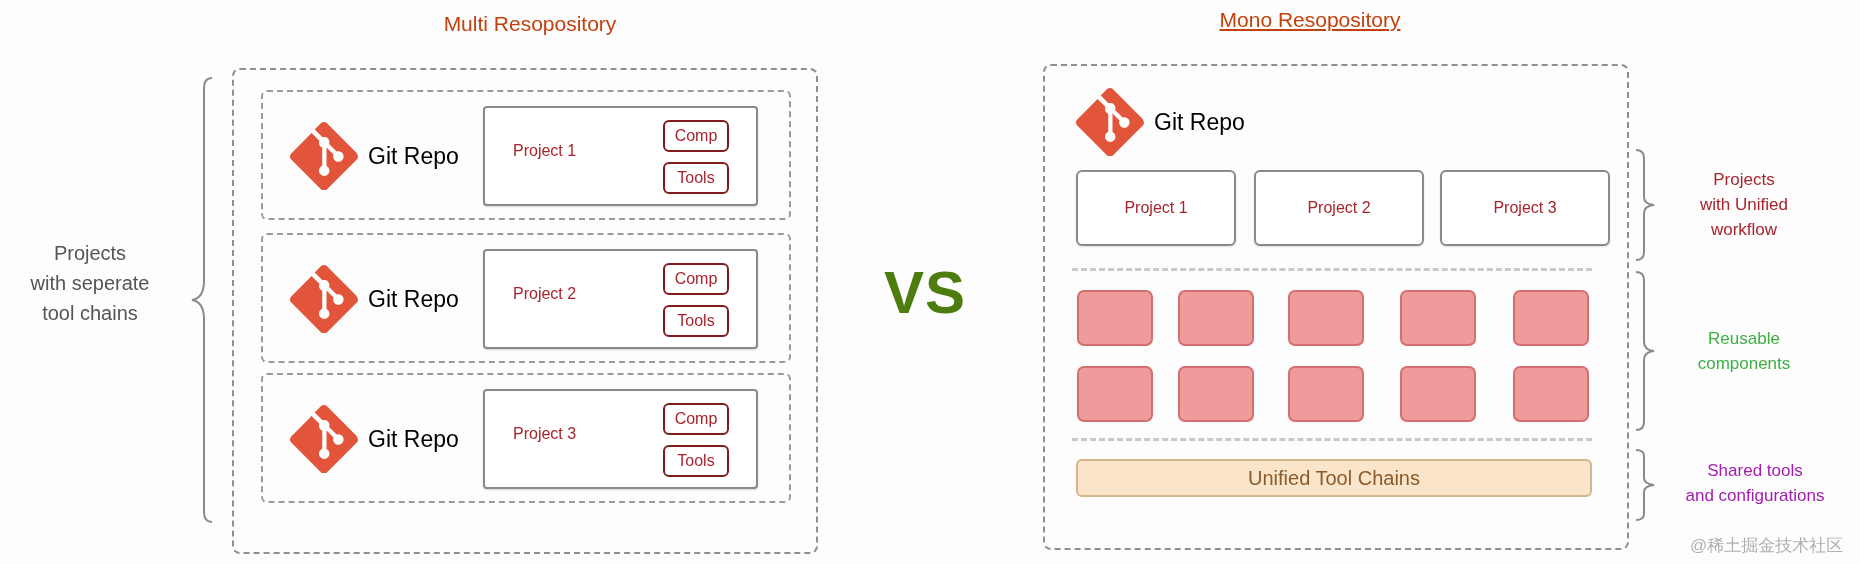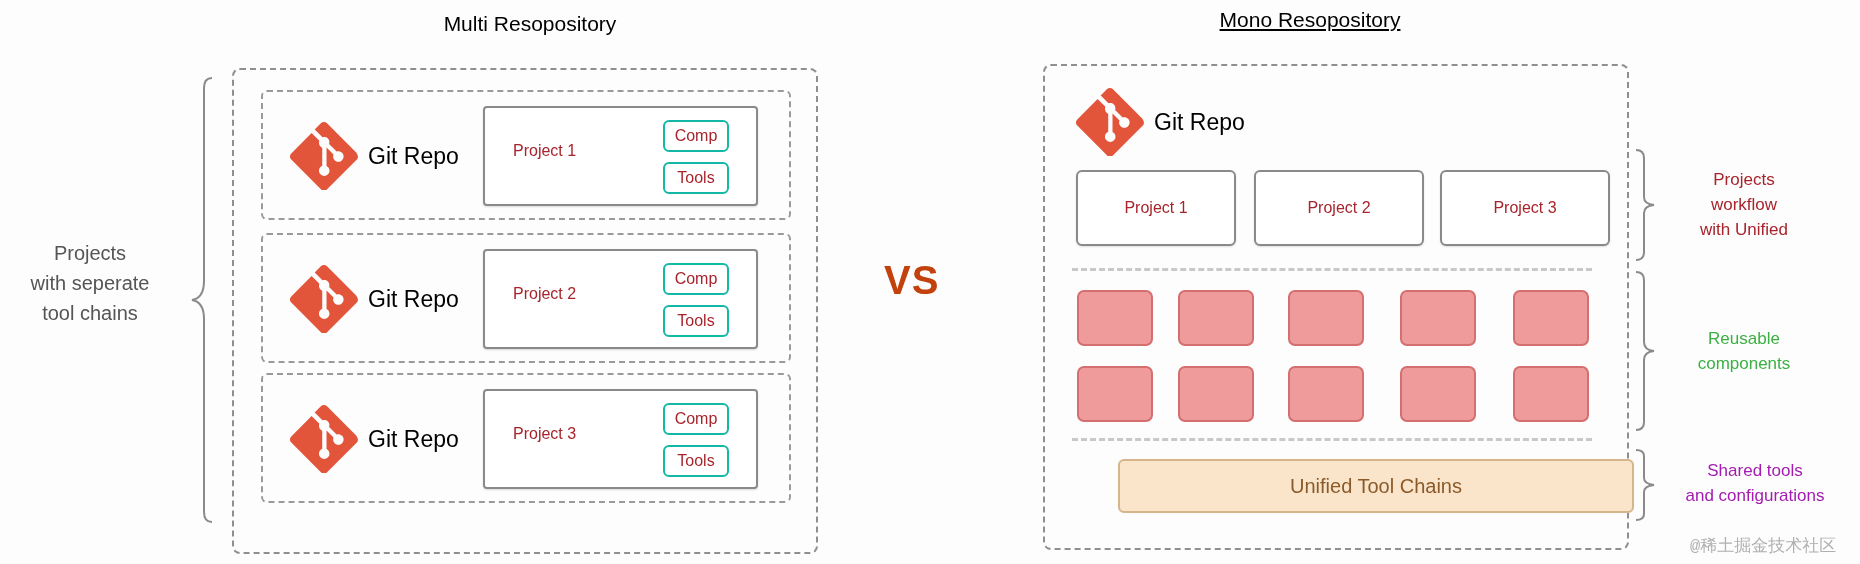--- a/index.html
+++ b/index.html
@@ -3,42 +3,42 @@
 <meta charset="utf-8">
 <style>
   html, body { margin: 0; padding: 0; }
   body {
     width: 1860px; height: 564px; position: relative; overflow: hidden;
     background: #fdfdfd;
     font-family: "Liberation Sans", "DejaVu Sans", sans-serif;
   }
   .abs { position: absolute; }
   .title {
-    font-size: 21px; color: #000000; text-align: center; white-space: nowrap;
+    font-size: 21px; color: #c2410c; text-align: center; white-space: nowrap;
   }
   .dash-outer {
     border: 2px dashed #8f8f8f; border-radius: 8px; box-sizing: border-box;
   }
   .dash-inner {
     border: 2px dashed #9a9a9a; border-radius: 6px; box-sizing: border-box;
   }
   .git-row { display: flex; align-items: center; }
   .git-label { color: #000000; font-size: 23px; margin-left: 10px; white-space: nowrap; }
   .proj-box {
     border: 2px solid #8a8a8a; border-radius: 4px; box-sizing: border-box;
     background: #fff; box-shadow: 0 1px 2px rgba(0,0,0,0.15);
   }
   .proj-label { color: #a8242c; font-size: 16px; white-space: nowrap; }
   .chip {
-    border: 2px solid #14b8a6; border-radius: 6px; box-sizing: border-box;
+    border: 2px solid #7f1d1d; border-radius: 6px; box-sizing: border-box;
     color: #a8242c; font-size: 16px; display: flex; align-items: center; justify-content: center;
     background: #fff;
   }
   .side-label { text-align: center; font-size: 20px; line-height: 30px; color: #555; }
-  .vs { color: #c2410c; font-size: 40px; font-weight: bold; letter-spacing: 1px; }
+  .vs { color: #4d7c0f; font-size: 60px; font-weight: bold; letter-spacing: 1px; }
   .mono-proj {
     border: 2px solid #8a8a8a; border-radius: 6px; box-sizing: border-box; background: #fff;
     display: flex; align-items: center; justify-content: center;
     box-shadow: 0 1px 2px rgba(0,0,0,0.12);
   }
   .sep { border-top: 3px dashed #c8c8c8; height: 0; }
   .comp {
     background: #ef9b9b; border: 2px solid #d46f70; border-radius: 7px; box-sizing: border-box;
   }
   .toolchain {
@@ -144,39 +144,39 @@
     <div class="abs comp" style="left:1513px; top:290px; width:76px; height:56px;"></div>
     <div class="abs comp" style="left:1077px; top:366px; width:76px; height:56px;"></div>
     <div class="abs comp" style="left:1178px; top:366px; width:76px; height:56px;"></div>
     <div class="abs comp" style="left:1288px; top:366px; width:76px; height:56px;"></div>
     <div class="abs comp" style="left:1400px; top:366px; width:76px; height:56px;"></div>
     <div class="abs comp" style="left:1513px; top:366px; width:76px; height:56px;"></div>
   </div>
 
 <div class="abs sep" style="left:1072px; top:438px; width:520px;"></div>
 
-<div class="abs toolchain" style="left:1118px; top:459px; width:516px; height:54px;">Unified Tool Chains</div>
+<div class="abs toolchain" style="left:1076px; top:459px; width:516px; height:38px;">Unified Tool Chains</div>
 
 <svg class="abs" style="left:1634px; top:148px;" width="24" height="114">
   <path d="M2 2 Q10 2 10 10 L10 49 Q10 56 20 57 Q10 58 10 65 L10 104 Q10 112 2 112" fill="none" stroke="#8a8a8a" stroke-width="2"></path>
 </svg>
 <svg class="abs" style="left:1634px; top:270px;" width="24" height="162">
   <path d="M2 2 Q10 2 10 10 L10 72 Q10 80 20 81 Q10 82 10 90 L10 152 Q10 160 2 160" fill="none" stroke="#8a8a8a" stroke-width="2"></path>
 </svg>
 <svg class="abs" style="left:1634px; top:448px;" width="24" height="74">
   <path d="M2 2 Q10 2 10 8 L10 30 Q10 36 20 37 Q10 38 10 44 L10 66 Q10 72 2 72" fill="none" stroke="#8a8a8a" stroke-width="2"></path>
 </svg>
 
 <div class="abs right-label" style="left: 1644px; top: 167px; width: 200px; color: rgb(168, 36, 44);">
   <div>Projects</div>
+  <div>with Unified</div>
   <div>workflow</div>
-  <div>with Unified</div>
 </div>
 <div class="abs right-label" style="left: 1644px; top: 326px; width: 200px; color: rgb(60, 176, 67);">
   <div>Reusable</div>
   <div>components</div>
 </div>
 <div class="abs right-label" style="left: 1650px; top: 458px; width: 210px; color: #a21caf;">
   <div>Shared tools</div>
   <div>and configurations</div>
 </div>
 
-<div class="abs watermark" style="left:1690px; top:534px;font-family:Liberation Mono, monospace;">@稀土掘金技术社区</div>
+<div class="abs watermark" style="left:1690px; top:534px;">@稀土掘金技术社区</div>
 
 </body></html>

